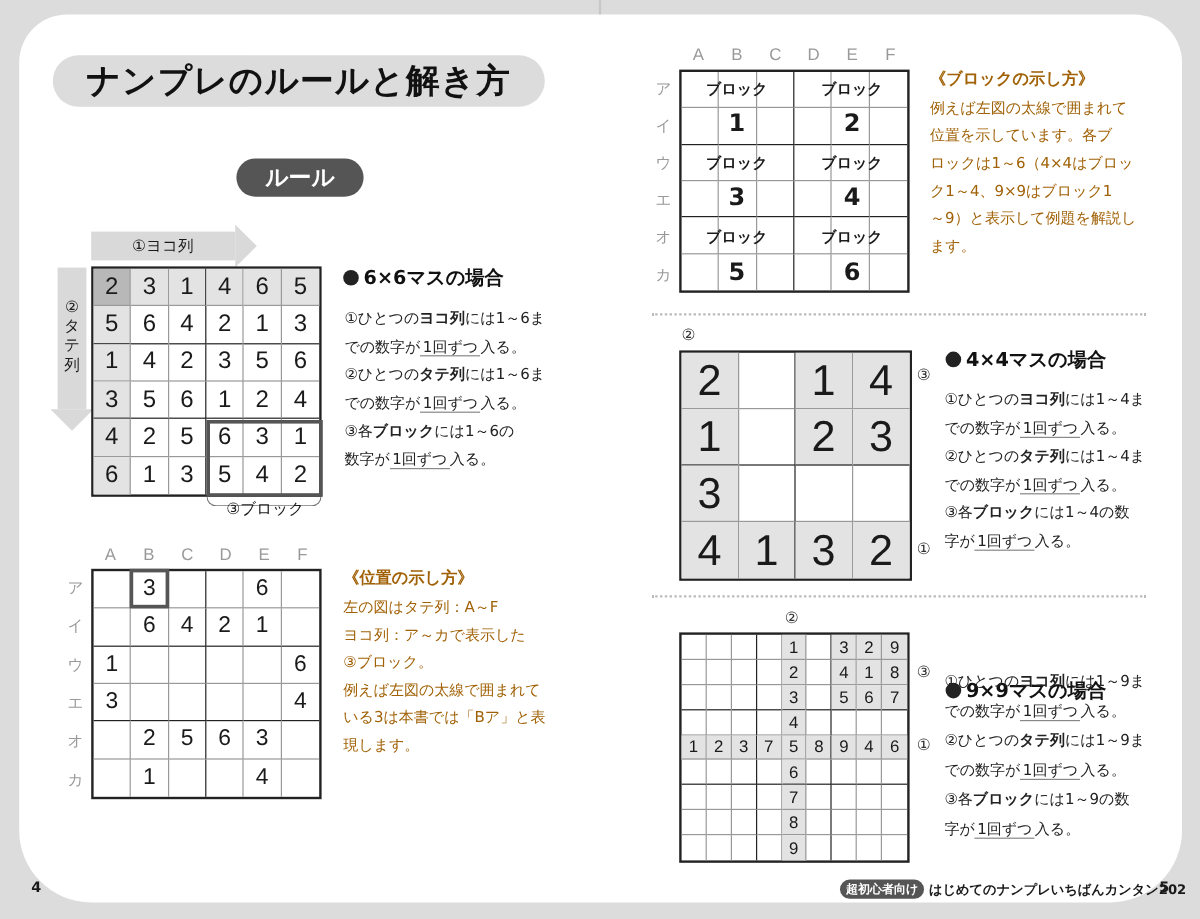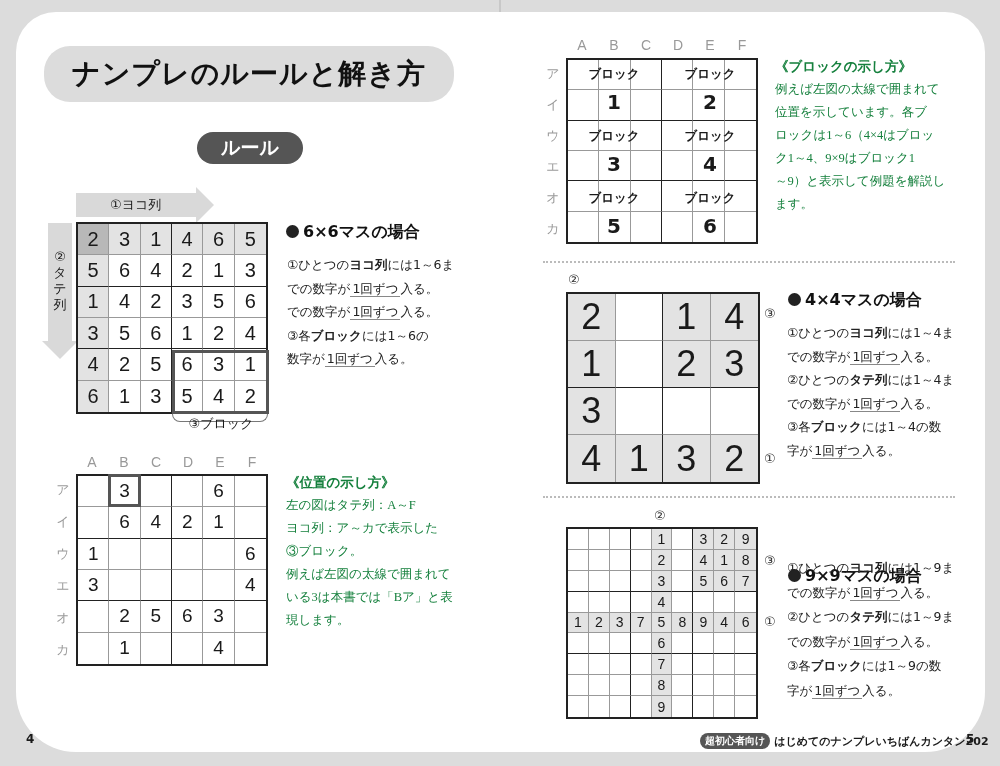--- a/index.html
+++ b/index.html
@@ -4,21 +4,21 @@
 <style>
   * { box-sizing: border-box; margin: 0; padding: 0; }
   html, body { width: 1000px; height: 766px; overflow: hidden; }
   body { background: #dcdcdc; font-family: "DejaVu Sans", "Liberation Sans", sans-serif; color: #1a1a1a; position: relative; }
 
   .page { position: absolute; background: #fff; }
   .page-left { left: 16px; top: 12px; width: 484px; height: 740px; border-radius: 40px 0 0 60px; }
   .page-right { left: 500px; top: 12px; width: 485px; height: 740px; border-radius: 0 40px 60px 0; }
   .gutter { position: absolute; left: 499px; top: 0; width: 2px; height: 12px; background: #c8c8c8; }
 
-  .title-pill { position: absolute; left: 44px; top: 46px; width: 410px; height: 56px; background: #dcdcdc; border-radius: 26px; display: flex; align-items: center; justify-content: center; font-weight: bold; font-size: 28px; color: #111; letter-spacing: 1px; }
+  .title-pill { position: absolute; left: 44px; top: 46px; width: 410px; height: 43px; background: #dcdcdc; border-radius: 26px; display: flex; align-items: center; justify-content: center; font-weight: bold; font-size: 28px; color: #111; letter-spacing: 1px; }
   .rule-pill { position: absolute; left: 197px; top: 132px; width: 106px; height: 32px; background: #555; border-radius: 16px; color: #fff; font-weight: bold; font-size: 19px; display: flex; align-items: center; justify-content: center; }
 
   
   .arrow-h { position: absolute; left: 76px; top: 193px; width: 120px; height: 24px; background: #d9d9d9; font-size: 13px; display: flex; align-items: center; padding-left: 34px; }
   .arrow-h::after { content: ""; position: absolute; right: -18px; top: -6px; border-left: 18px solid #d9d9d9; border-top: 18px solid transparent; border-bottom: 18px solid transparent; }
   .arrow-v { position: absolute; left: 48px; top: 223px; width: 24px; height: 118px; background: #d9d9d9; font-size: 13px; text-align: center; padding-top: 26px; line-height: 16px; writing-mode: horizontal-tb; }
   .arrow-v::after { content: ""; position: absolute; bottom: -18px; left: -6px; border-top: 18px solid #d9d9d9; border-left: 18px solid transparent; border-right: 18px solid transparent; }
   .arrow-v span { display: block; }
 
   
@@ -36,21 +36,21 @@
   .lastr { border-bottom: none !important; }
   .block-hl { position: absolute; left: 172px; top: 350px; width: 97px; height: 64px; border: 3px solid #555; pointer-events: none; }
   .block-label { position: absolute; left: 176px; top: 415px; width: 90px; font-size: 13px; text-align: center; }
   .brace { position: absolute; left: 172px; top: 414px; width: 96px; height: 8px; border: 1px solid #777; border-top: none; border-radius: 0 0 8px 8px; }
 
   .section-head { position: absolute; font-weight: bold; font-size: 16px; color: #111; }
   .section-head .dot { display: inline-block; width: 13px; height: 13px; background: #222; border-radius: 50%; margin-right: 4px; vertical-align: -1px; }
   .rules-text { position: absolute; font-size: 12.5px; line-height: 23.5px; color: #222; }
   .rules-text b { font-weight: bold; }
   .rules-text u { text-decoration: none; border-bottom: 1.5px solid #888; padding: 0 2px; }
-  .body-text { position: absolute; font-size: 12.5px; line-height: 23px; color: #15803d; font-family: Liberation Serif, serif; }
+  .body-text { position: absolute; font-size: 12.5px; line-height: 23px; color: #a16207; }
   .sub-head { font-weight: bold; font-size: 13.5px; }
 
   
   .col-labels { position: absolute; display: flex; color: #999; font-size: 14px; font-family: "Liberation Sans", sans-serif; }
   .col-labels span { text-align: center; }
   .row-labels { position: absolute; display: flex; flex-direction: column; color: #999; font-size: 13px; }
   .row-labels span { display: flex; align-items: center; justify-content: center; }
   .gpos { left: 76px; top: 474px; width: 192px; height: 192px; grid-template-columns: repeat(6, 1fr); grid-template-rows: repeat(6, 1fr); }
   .gpos .c { font-size: 19px; }
   .pos-hl { position: absolute; left: 108px; top: 474px; width: 33px; height: 33px; border: 3px solid #555; }
@@ -138,20 +138,21 @@
     <div class="c lastc lastr">2</div>
   </div>
 <div class="block-hl"></div>
 <div class="brace"></div>
 <div class="block-label">③ブロック</div>
 
 <div class="section-head" style="left:286px; top:222px;"><span class="dot"></span><span>6×6マスの場合</span></div>
 <div class="rules-text" id="rules6" style="left:287px; top:253px;">
     <div><span>①ひとつの</span><b>ヨコ列</b><span>には1～6ま</span></div>
     <div><span>での数字が</span><u>1回ずつ</u><span>入る。</span></div>
+    <div><span>②ひとつの</span><b>タテ列</b><span>には1～6ま</span></div>
     <div><span>での数字が</span><u>1回ずつ</u><span>入る。</span></div>
     <div><span>③各</span><b>ブロック</b><span>には1～6の</span></div>
     <div><span>数字が</span><u>1回ずつ</u><span>入る。</span></div>
   </div>
 
 <div class="col-labels" id="poscols" style="left:76px; top:454px; width:192px;">
     <span style="flex: 1 1 0%;">A</span>
     <span style="flex: 1 1 0%;">B</span>
     <span style="flex: 1 1 0%;">C</span>
     <span style="flex: 1 1 0%;">D</span>

